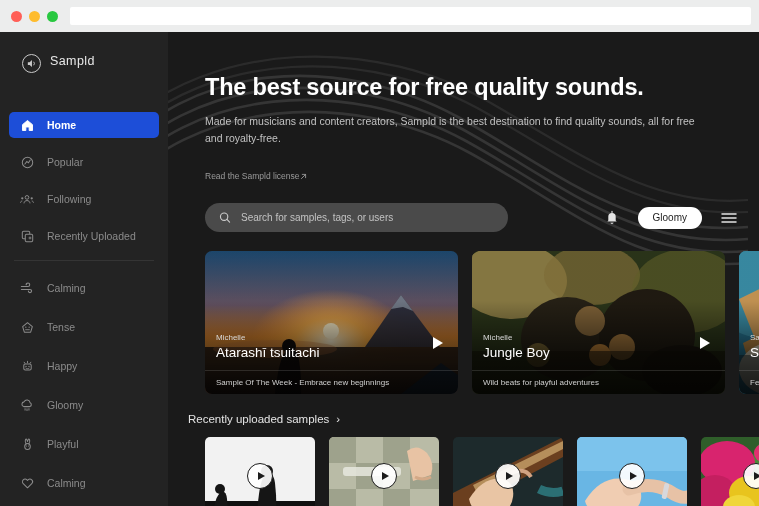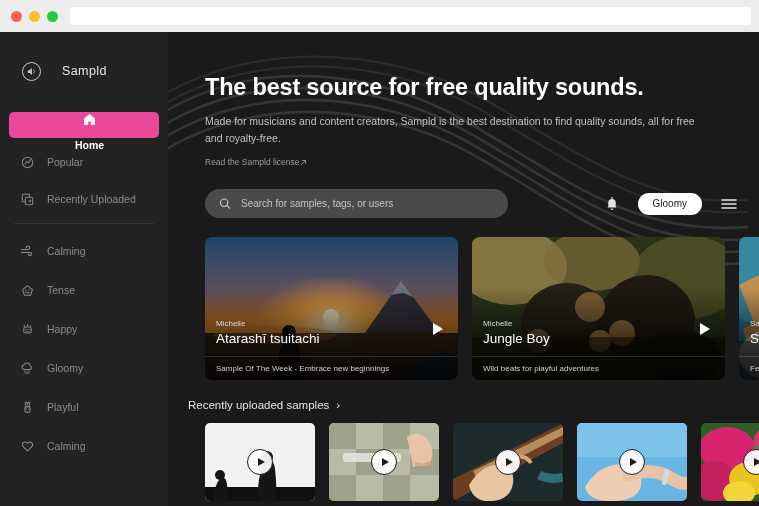--- a/index.html
+++ b/index.html
@@ -39,21 +39,21 @@
   
   .sidebar {
     width: 168px; height: 474px;
     background: #232323;
     flex: 0 0 168px;
     padding-top: 14px;
     position: relative;
     z-index: 5;
   }
   .brand {
-    display: flex; align-items: center; gap: 21px;
+    display: flex; align-items: flex-start; gap: 9px;
     padding: 8px 0 0 22px; height: 42px;
   }
   .brand-mark {
     width: 19px; height: 19px; border-radius: 50%;
     border: 1.3px solid #c9c9c9;
     display: flex; align-items: center; justify-content: center;
   }
   .brand-mark svg { display: block; }
   .brand-name {
     color: #e8e8e8; font-size: 12.5px; letter-spacing: .4px;
@@ -65,21 +65,21 @@
     padding-left: 11px;
     border-radius: 5px;
     color: #8b8b8b; font-size: 10.5px;
     cursor: pointer;
   }
   .nav-item .ico {
     width: 14px; height: 14px; display: flex;
     align-items: center; justify-content: center;
     flex: 0 0 14px;
   }
-  .nav-item.active { background: #ec4899; color: #ffffff; font-weight: bold; flex-direction: column; }
+  .nav-item.active { background: #1d4ed8; color: #ffffff; font-weight: bold; }
   .nav-item.active .ico svg { stroke: #ffffff; fill: #ffffff; }
   .divider {
     height: 1px; background: #343434;
     margin: 3px 14px 14px 14px;
   }
   .moods .nav-item { margin-bottom: 13px; }
 
   
   .main {
     flex: 1; height: 474px;
@@ -99,21 +99,21 @@
   .hero h1 {
     color: #ffffff; font-size: 23.5px; font-weight: bold;
     letter-spacing: -.2px;
   }
   .hero p.sub {
     color: #c2c2c2; font-size: 10.5px; line-height: 17px;
     margin-top: 12px; max-width: 505px;
   }
   .license {
     display: inline-flex; align-items: center; 
-    color: #9a9a9a; font-size: 8.5px; margin-top: 10px;
+    color: #9a9a9a; font-size: 8.5px; margin-top: 24px;
     cursor: pointer;
   }
 
   
   .searchrow {
     position: relative; z-index: 3;
     display: flex; align-items: center;
     margin: 20px 0 0 37px;
     padding-right: 22px;
   }
@@ -253,20 +253,33 @@
       <div class="nav-item">
         <span class="ico">
           <svg width="13" height="13" viewBox="0 0 14 14">
               <circle cx="7" cy="7" r="5.6" stroke="#8b8b8b" stroke-width="1.1" fill="none"></circle>
               <path d="M4.2 8.6 6.3 5.9 8 7.3 10 4.3" stroke="#8b8b8b" stroke-width="1.1" fill="none" stroke-linecap="round"></path>
             </svg>
         </span>
         <span>Popular</span>
       </div>
 
+      <div class="nav-item">
+        <span class="ico">
+          <svg width="14" height="13" viewBox="0 0 16 14">
+              <circle cx="8" cy="4.6" r="2.1" stroke="#8b8b8b" stroke-width="1.1" fill="none"></circle>
+              <path d="M4.6 11.4c0-1.9 1.5-3.2 3.4-3.2s3.4 1.3 3.4 3.2" stroke="#8b8b8b" stroke-width="1.1" fill="none"></path>
+              <circle cx="2.6" cy="5.6" r="1.3" fill="#8b8b8b"></circle>
+              <circle cx="13.4" cy="5.6" r="1.3" fill="#8b8b8b"></circle>
+              <path d="M.6 10.8c0-1.3.9-2.1 2-2.1" stroke="#8b8b8b" stroke-width="1" fill="none"></path>
+              <path d="M15.4 10.8c0-1.3-.9-2.1-2-2.1" stroke="#8b8b8b" stroke-width="1" fill="none"></path>
+            </svg>
+        </span>
+        <span>Following</span>
+      </div>
 
       <div class="nav-item">
         <span class="ico">
           <svg width="13" height="13" viewBox="0 0 14 14">
               <rect x="1.4" y="1.4" width="8" height="8" rx="1.4" stroke="#8b8b8b" stroke-width="1.1" fill="none"></rect>
               <rect x="4.6" y="4.6" width="8" height="8" rx="1.4" stroke="#8b8b8b" stroke-width="1.1" fill="#232323"></rect>
               <path d="M8.6 8.6h2.2M9.7 7.5v2.2" stroke="#8b8b8b" stroke-width="1" stroke-linecap="round"></path>
             </svg>
         </span>
         <span>Recently Uploaded</span>

